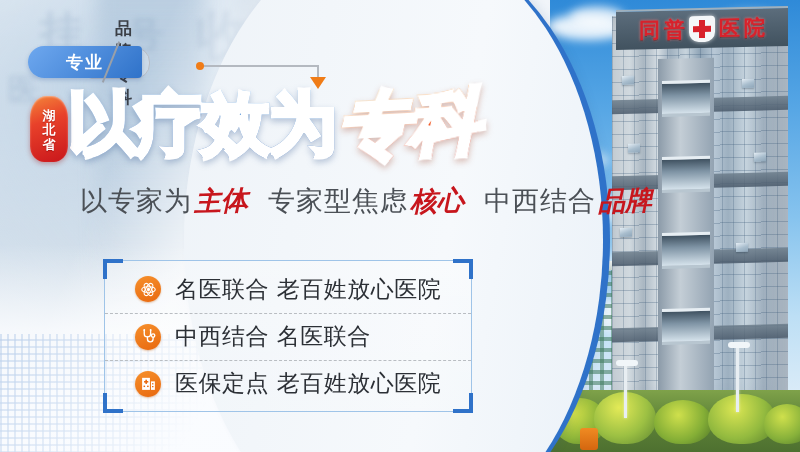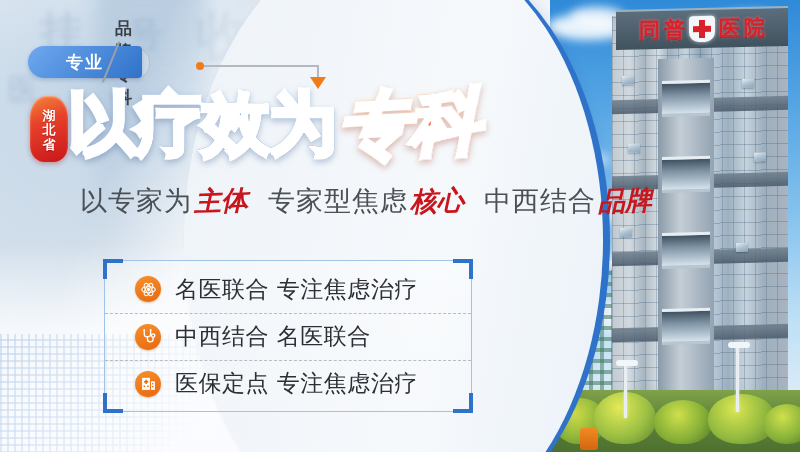--- a/index.html
+++ b/index.html
@@ -476,21 +476,21 @@
 
       <div class="feat-row">
         <span class="feat-icon">
           <svg width="17" height="17" viewBox="0 0 24 24" aria-hidden="true">
             <circle cx="12" cy="12" r="2.3" fill="#fff"></circle>
             <ellipse cx="12" cy="12" rx="9.5" ry="4" fill="none" stroke="#fff" stroke-width="1.5"></ellipse>
             <ellipse cx="12" cy="12" rx="9.5" ry="4" fill="none" stroke="#fff" stroke-width="1.5" transform="rotate(60 12 12)"></ellipse>
             <ellipse cx="12" cy="12" rx="9.5" ry="4" fill="none" stroke="#fff" stroke-width="1.5" transform="rotate(120 12 12)"></ellipse>
           </svg>
         </span>
-        <span class="feat-text">名医联合 专注焦虑治疗</span>
+        <span class="feat-text">名医联合 老百姓放心医院</span>
       </div>
 
       <div class="feat-row">
         <span class="feat-icon">
           <svg width="17" height="17" viewBox="0 0 24 24" aria-hidden="true">
             <path d="M6 3v5a4.5 4.5 0 0 0 9 0V3" fill="none" stroke="#fff" stroke-width="1.9" stroke-linecap="round"></path>
             <path d="M10.5 12.5v3a4 4 0 0 0 8 0v-2" fill="none" stroke="#fff" stroke-width="1.9" stroke-linecap="round"></path>
             <circle cx="18.5" cy="10.6" r="2.4" fill="none" stroke="#fff" stroke-width="1.9"></circle>
             <circle cx="6" cy="2.8" r="1.3" fill="#fff"></circle>
             <circle cx="15" cy="2.8" r="1.3" fill="#fff"></circle>
@@ -505,19 +505,19 @@
             <rect x="3" y="4" width="11" height="17" fill="#fff"></rect>
             <rect x="15.5" y="9" width="5.5" height="12" fill="#fff"></rect>
             <rect x="7.6" y="6.6" width="2.2" height="6" fill="#e8680f"></rect>
             <rect x="5.7" y="8.5" width="6" height="2.2" fill="#e8680f"></rect>
             <rect x="5" y="15" width="2.2" height="2" fill="#e8680f"></rect>
             <rect x="10" y="15" width="2.2" height="2" fill="#e8680f"></rect>
             <rect x="17" y="11.5" width="2" height="1.8" fill="#e8680f"></rect>
             <rect x="17" y="15.5" width="2" height="1.8" fill="#e8680f"></rect>
           </svg>
         </span>
-        <span class="feat-text">医保定点 专注焦虑治疗</span>
+        <span class="feat-text">医保定点 老百姓放心医院</span>
       </div>
 
     </div>
   </div>
 
 </div>
 
 </body></html>

